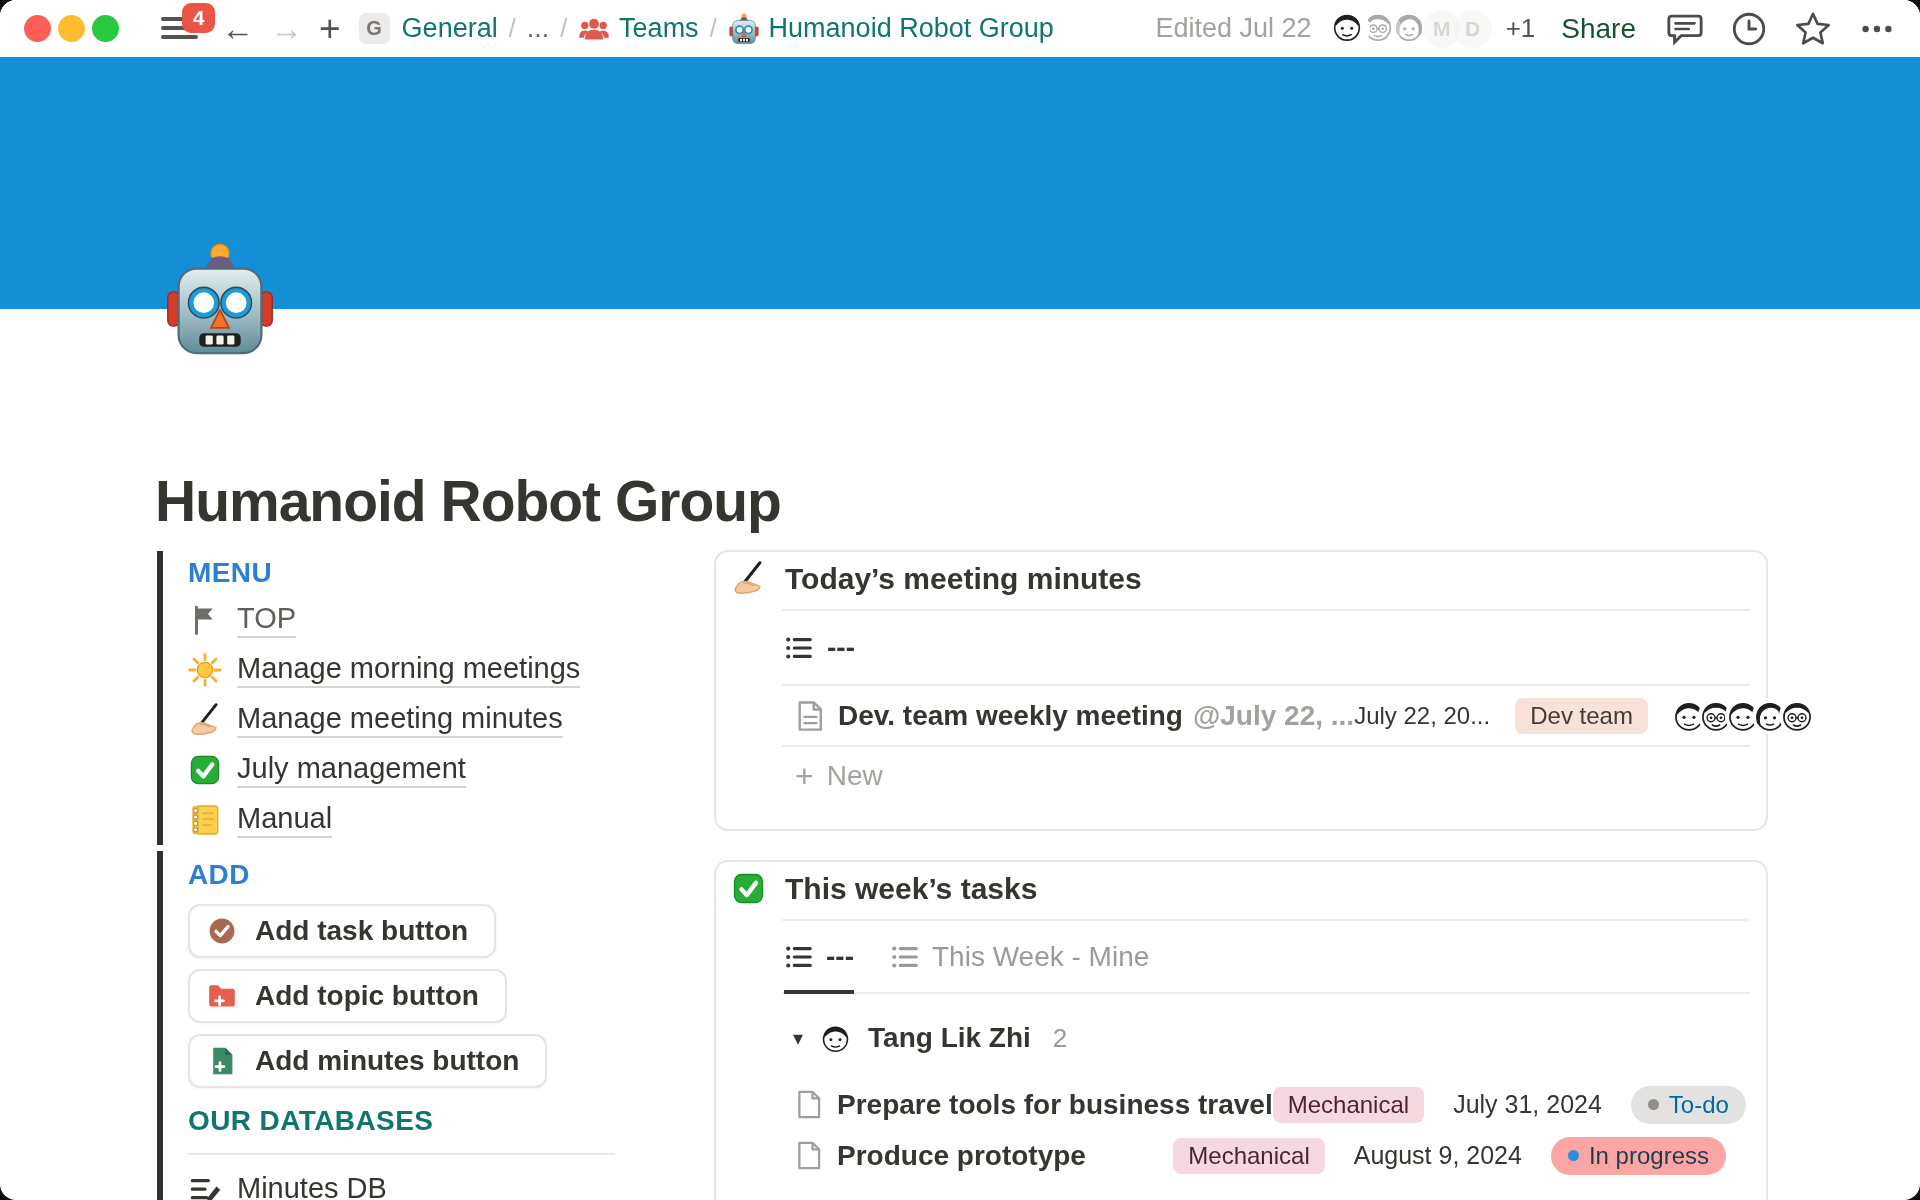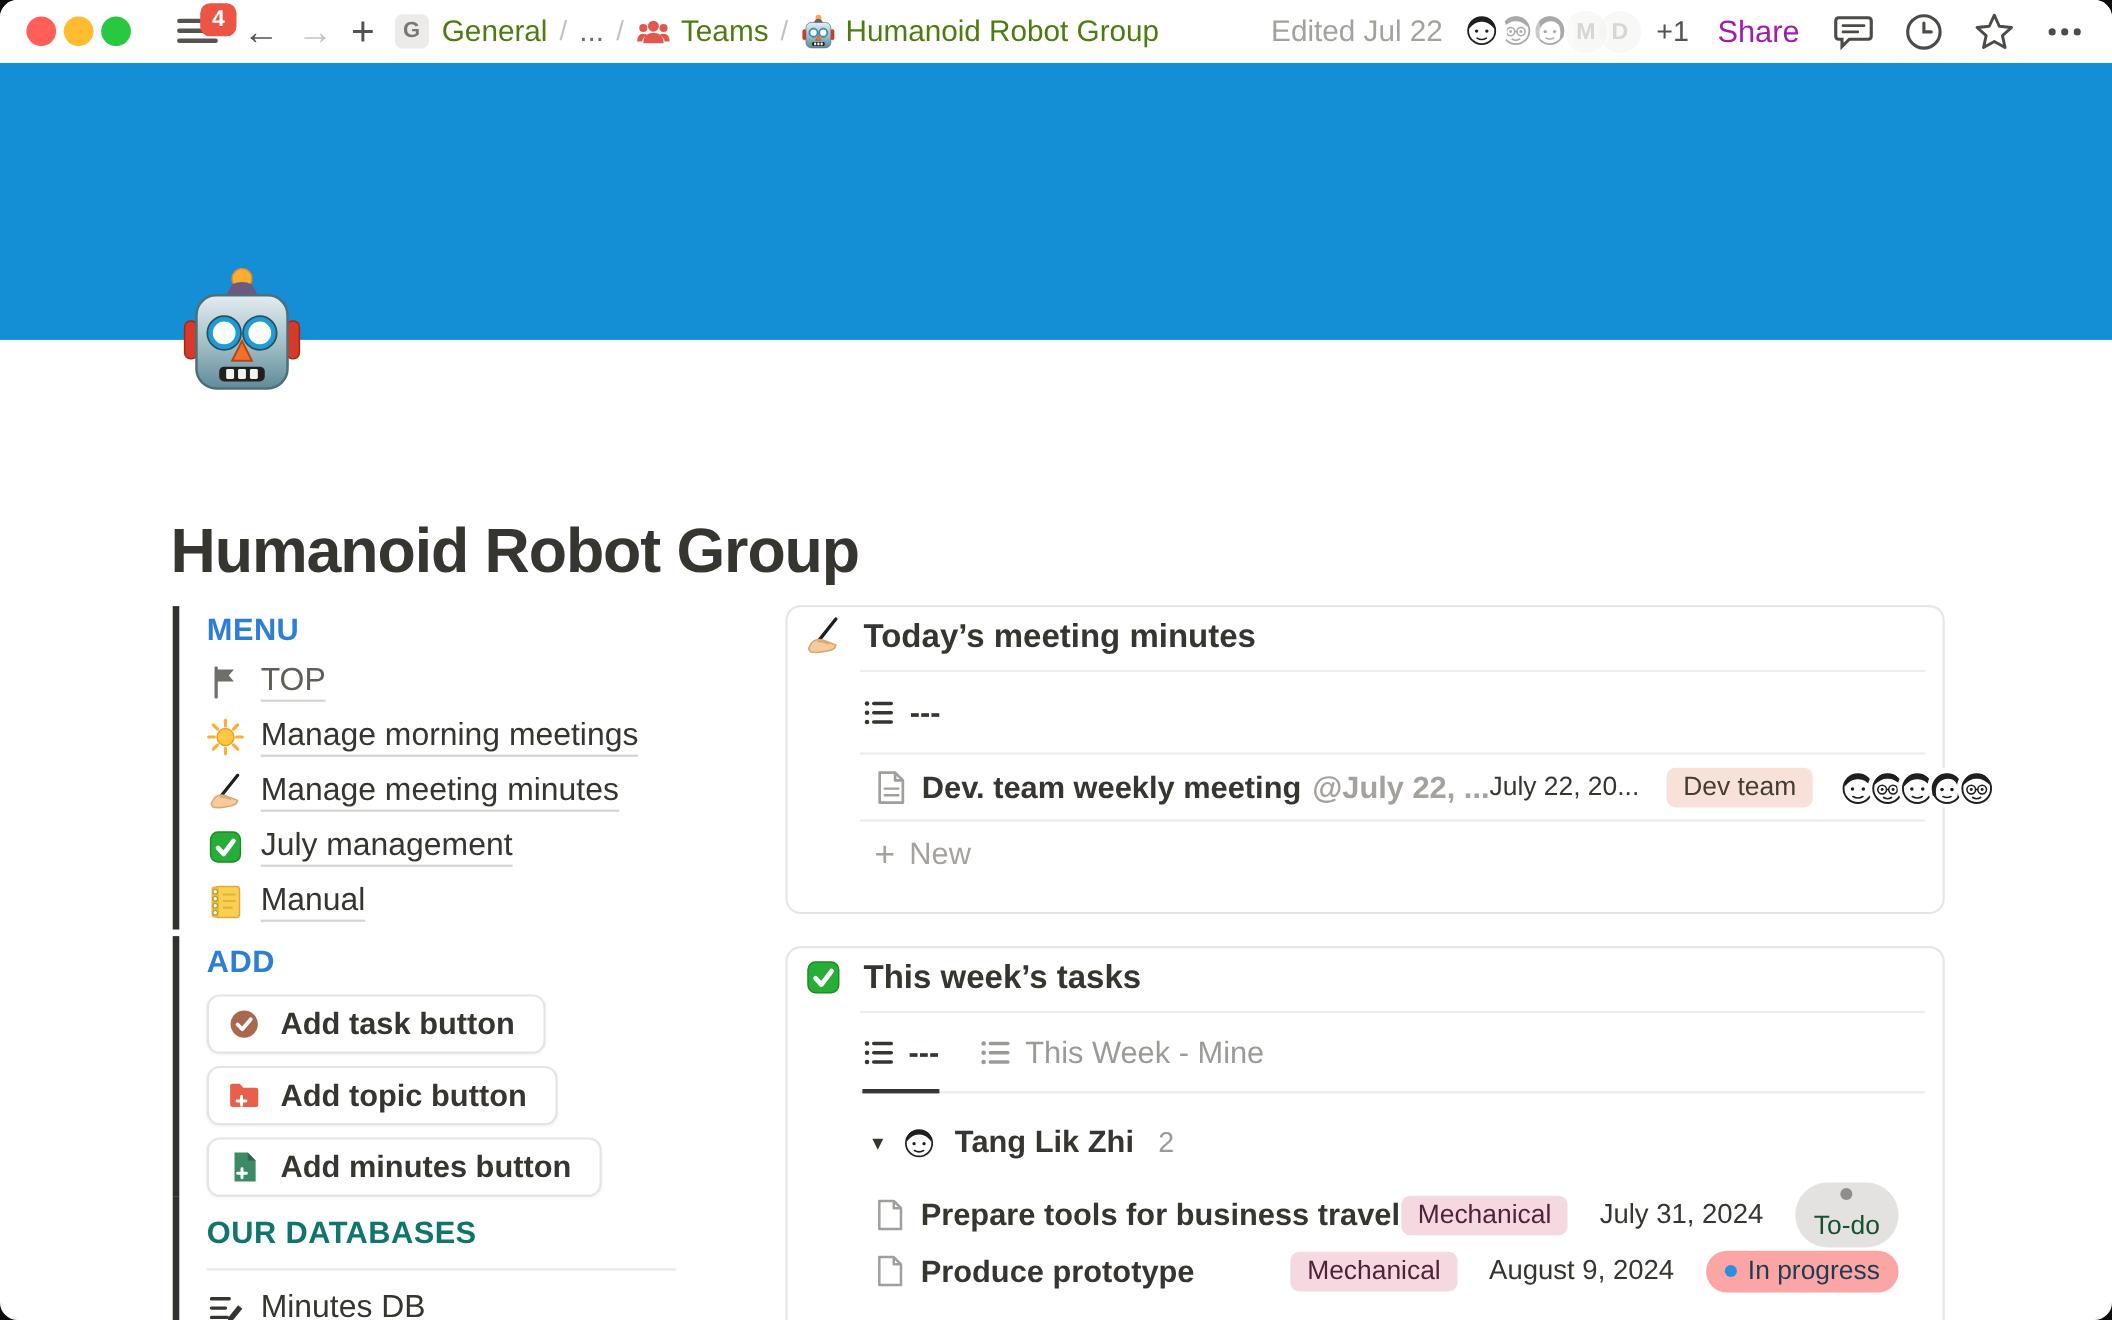--- a/index.html
+++ b/index.html
@@ -13,35 +13,35 @@
   .burger{position:relative;width:40px;height:34px;margin-right:20px;cursor:pointer;}
   .burger i{position:absolute;left:0;width:37px;height:4px;border-radius:2px;background:#55534F;}
   .burger i:nth-child(1){top:5px;} .burger i:nth-child(2){top:14px;} .burger i:nth-child(3){top:23px;}
   .badge{position:absolute;top:-9px;right:-14px;min-width:33px;height:30px;border-radius:9px;
     color:#fff;font-size:21px;font-weight:700;display:flex;align-items:center;justify-content:center;z-index:2;}
   .navarrow{font-size:33px;line-height:1;margin-right:16px;color:#55534F;cursor:pointer;}
   .navarrow.disabled{color:#C8C6C3;}
   .plusbtn{font-size:37px;font-weight:300;color:#55534F;margin-right:18px;line-height:1;cursor:pointer;}
   .chip{width:31px;height:31px;border-radius:7px;background:#ECEBE9;color:#787672;font-size:20px;font-weight:700;
     display:flex;align-items:center;justify-content:center;margin-right:12px;}
-  .crumb{font-size:27px;color:#4d7c0f;cursor:pointer;white-space:nowrap;}
+  .crumb{font-size:27px;color:#0f766e;cursor:pointer;white-space:nowrap;}
   .crumb.dim{color:#6E6C68;}
   .sep{font-size:25px;color:#C3C1BD;margin:0 11px;}
   .bc-ico{width:32px;height:32px;margin-right:9px;flex:0 0 auto;}
   .bc-item{display:flex;align-items:center;}
   .tb-right{margin-left:auto;display:flex;align-items:center;}
   .edited{font-size:27px;color:#A5A29D;margin-right:16px;white-space:nowrap;}
   .avstack{display:flex;align-items:center;margin-right:12px;}
   .av{width:38px;height:38px;border-radius:50%;background:#fff;border:2px solid #fff;margin-left:-11px;flex:0 0 auto;}
   .av:first-child{margin-left:0;}
   .av.faded{opacity:.38;}
   .av.letter{background:#F4F3F1;display:flex;align-items:center;justify-content:center;
     font-size:21px;font-weight:700;color:#B8B6B2;opacity:.55;}
   .overflow-n{font-size:26px;color:#55534F;margin-right:26px;}
-  .sharelbl{font-size:28px;color:#a21caf;margin-right:30px;cursor:pointer;}
+  .sharelbl{font-size:28px;color:#14532d;margin-right:30px;cursor:pointer;}
   .tb-ico{width:38px;height:38px;margin-right:26px;cursor:pointer;flex:0 0 auto;}
   .tb-ico:last-child{margin-right:0;}
 
   
   .cover{position:absolute;top:57px;left:0;right:0;height:252px;}
   .page-icon{position:absolute;left:166px;top:238px;width:108px;height:124px;cursor:pointer;z-index:3;}
   .page-title{position:absolute;left:155px;top:430px;font-size:57px;font-weight:700;letter-spacing:-1px;color:#373530;}
 
   
   .sec{position:absolute;left:157px;border-left:6px solid #31302C;padding-left:25px;}
@@ -86,21 +86,21 @@
   .g-av{width:33px;height:33px;border-radius:50%;flex:0 0 auto;}
   .g-name{font-size:28px;font-weight:600;}
   .g-count{font-size:26px;color:#9B9A97;margin-left:6px;}
   .trow{display:flex;align-items:center;height:51px;padding:0 40px 0 79px;cursor:pointer;}
   .trow .doc{width:28px;height:31px;margin-right:14px;flex:0 0 auto;}
   .trow .ttl{font-size:28px;font-weight:700;white-space:nowrap;}
   .trow .dt{font-size:25px;color:#37352F;margin-left:29px;white-space:nowrap;}
   .trow .tag{margin-left:auto;}
   .status{display:inline-flex;align-items:center;gap:10px;font-size:24px;padding:5px 17px;border-radius:999px;margin-left:29px;white-space:nowrap;}
   .dot{width:11px;height:11px;border-radius:50%;flex:0 0 auto;}
-  .st-gray{background:#E3E2E0;color:#14532d;flex-direction:column;} .st-gray .dot{background:#8F8E8A;}
+  .st-gray{background:#E3E2E0;color:#0369a1;} .st-gray .dot{background:#8F8E8A;}
   .st-blue{background:#fca5a5;color:#1D3C51;} .st-blue .dot{background:#2E8EDC;}
   .tag-pink{background:#F6D8E0;color:#4F2239;}
   .tag-peach{background:#F8E1D8;color:#443B36;}
   svg{display:block;}
 </style>
 </head>
 <body>
 
 <svg width="0" height="0" style="position:absolute">
   <defs>

